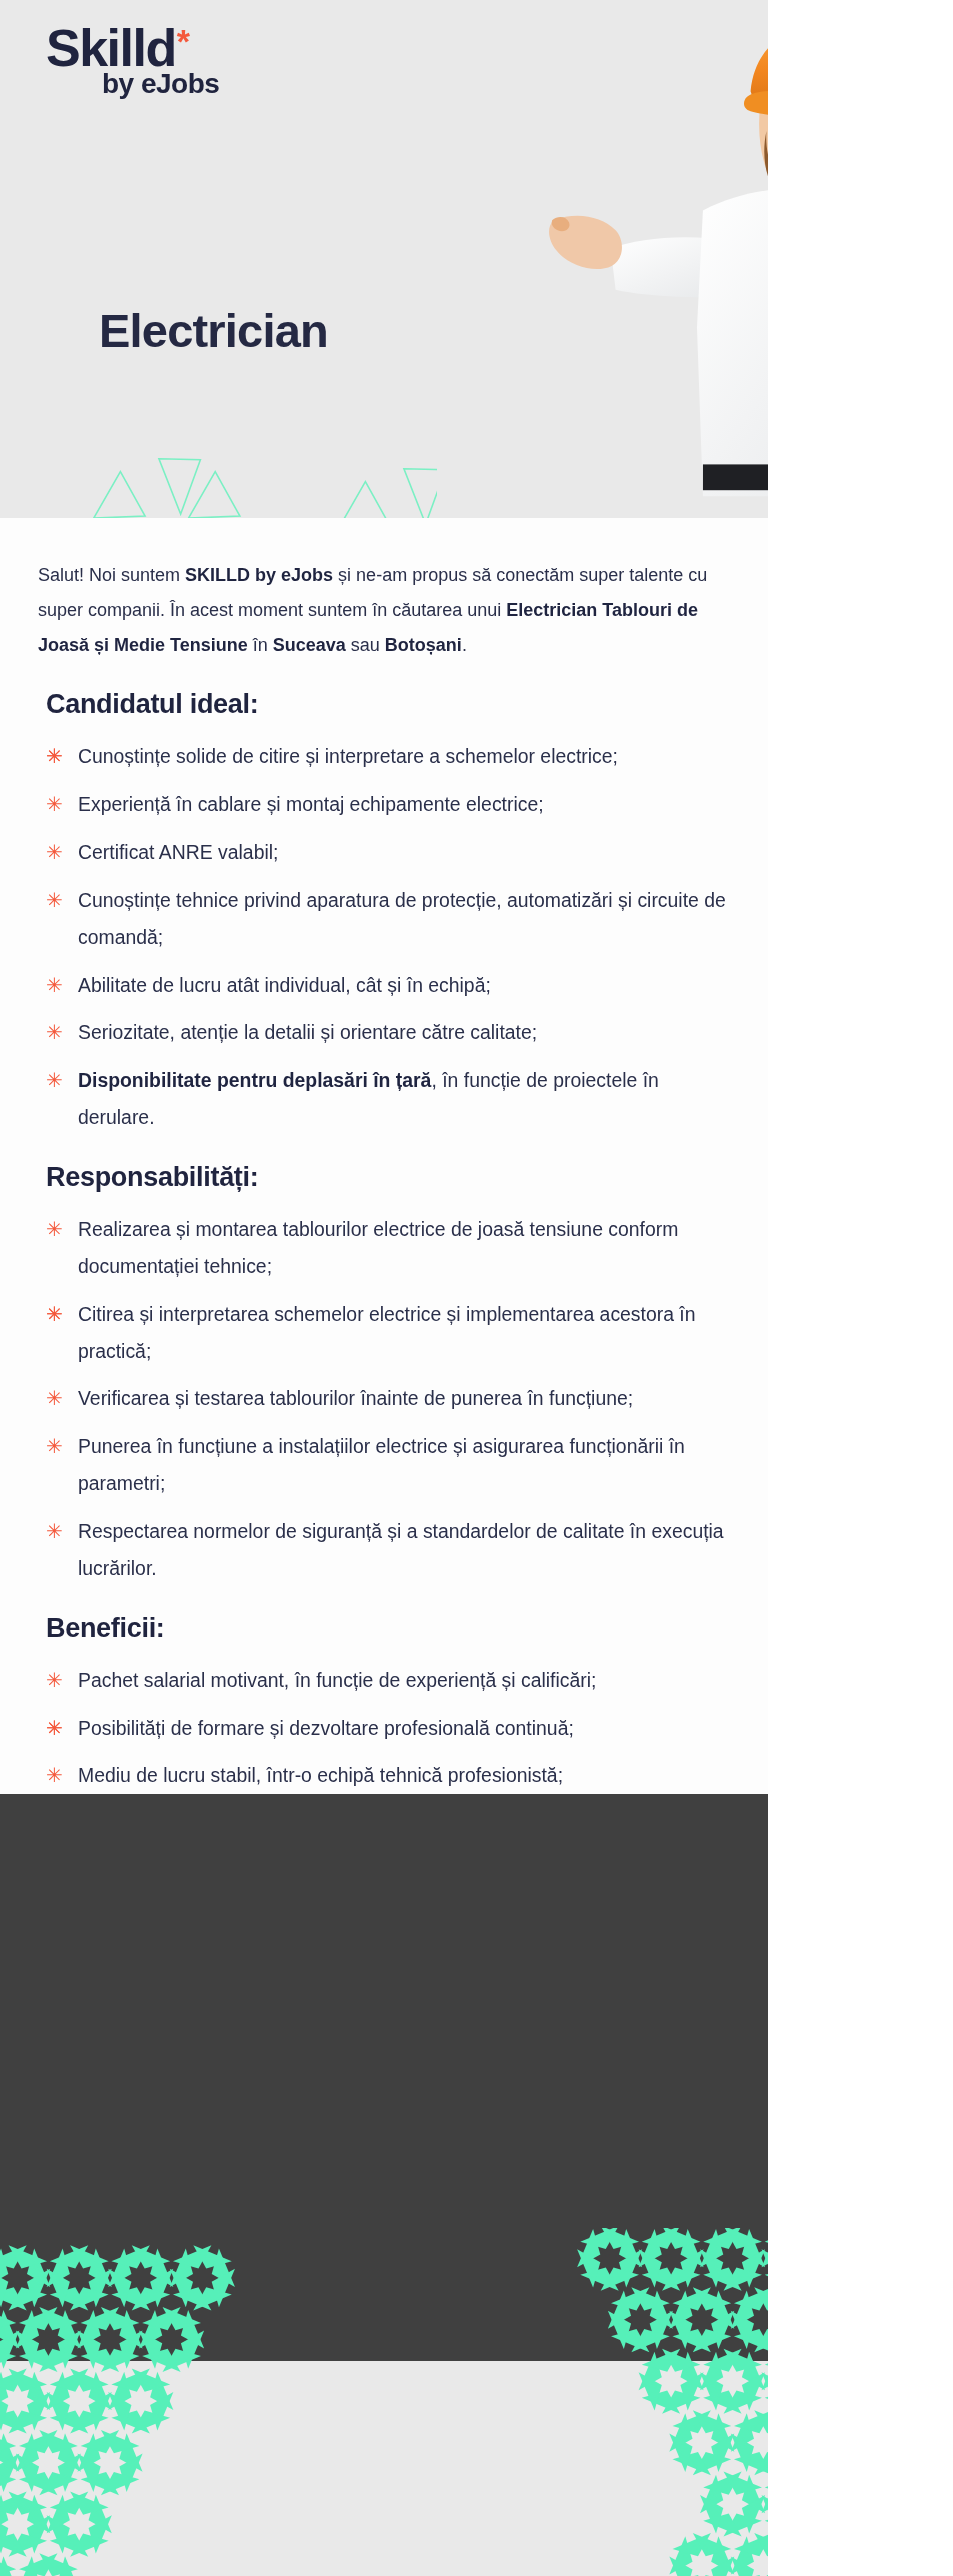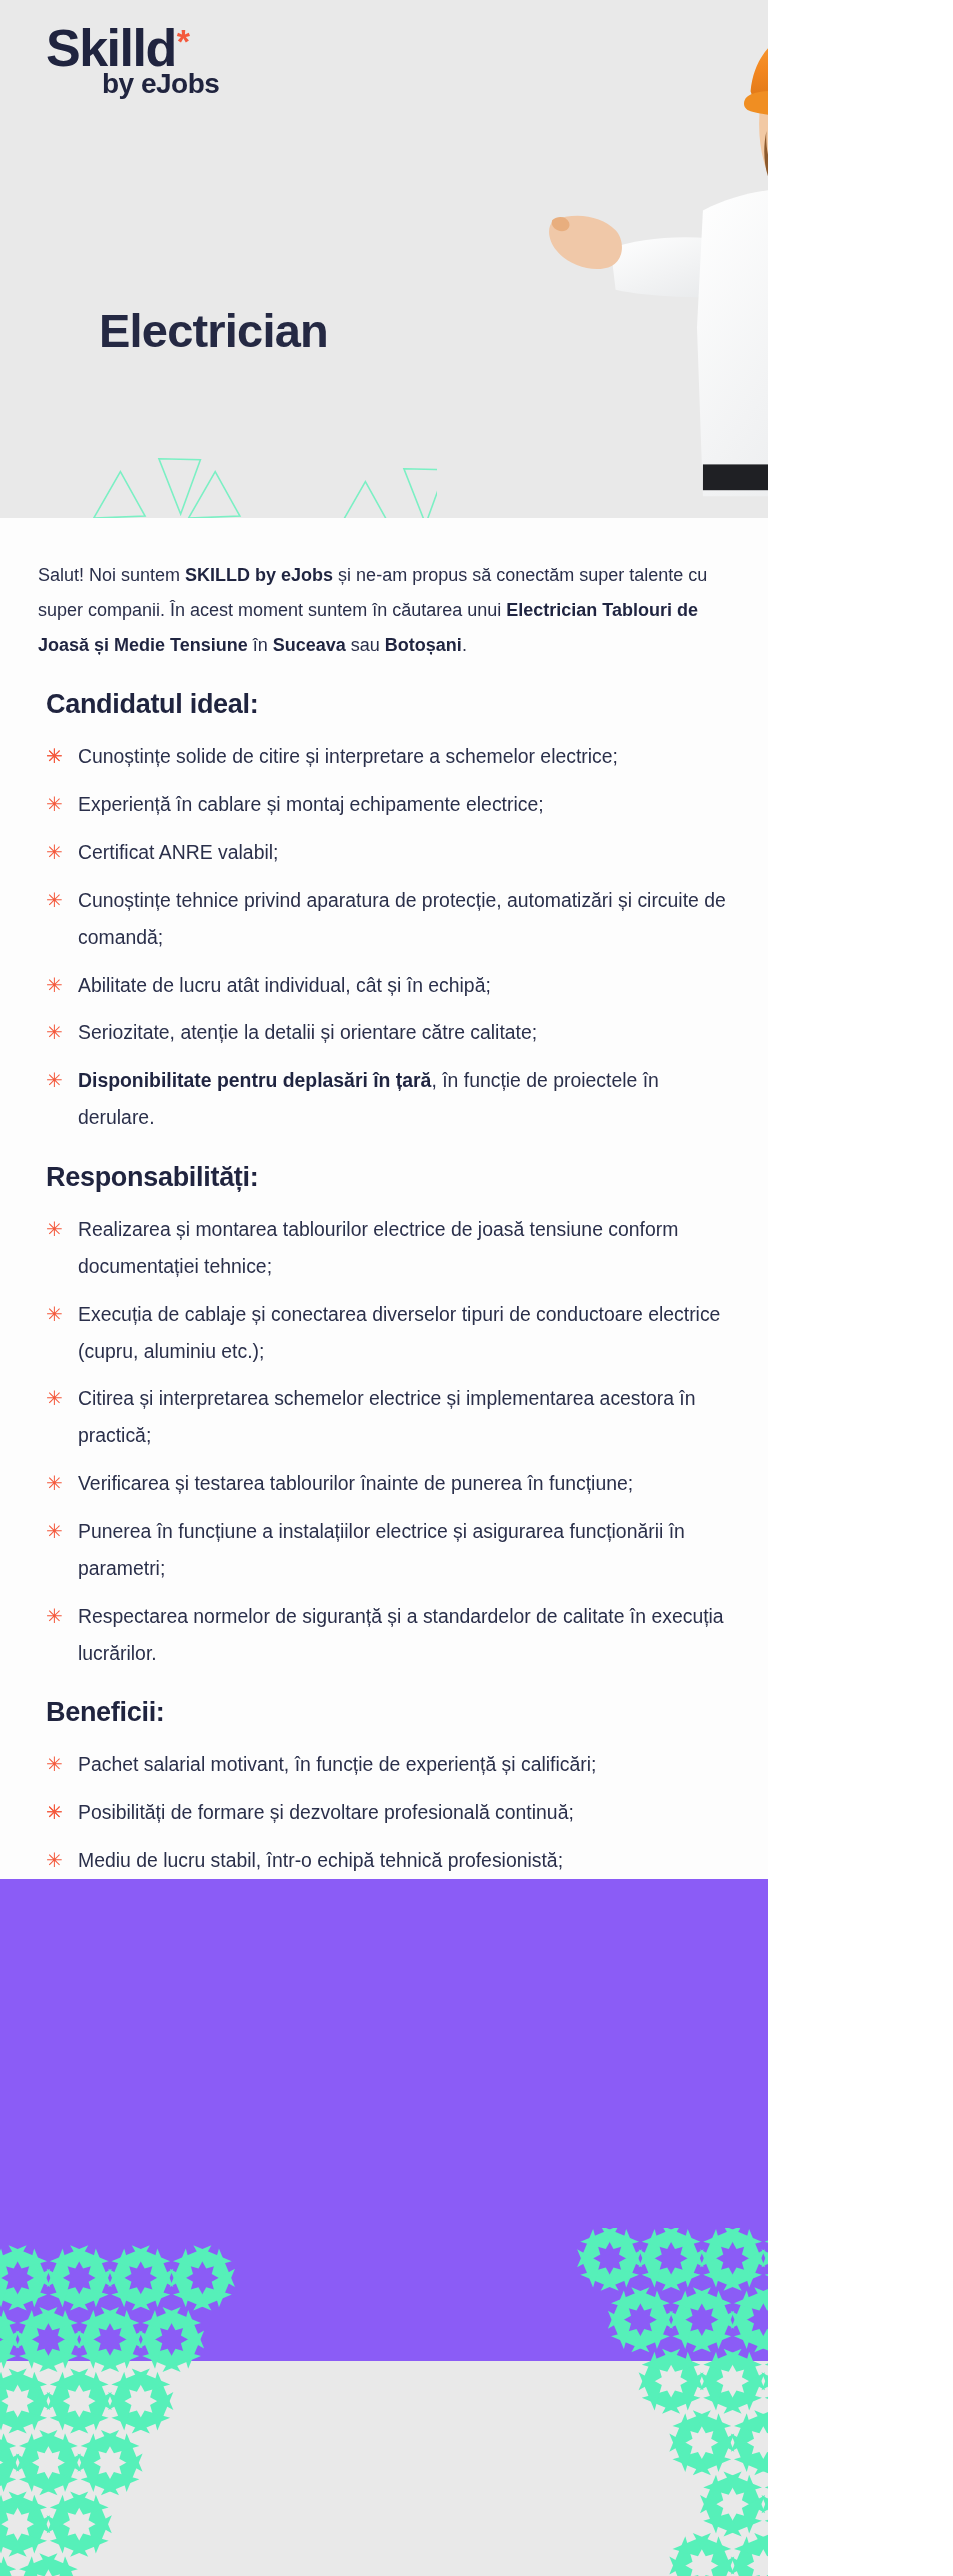--- a/index.html
+++ b/index.html
@@ -6,21 +6,21 @@
   html, body {
     width: 953px;
     background: #ffffff;
     font-family: "Liberation Sans", sans-serif;
   }
   .page {
     position: relative;
     width: 768px;
     height: 2576px;
     overflow: hidden;
-    background: #8b5cf6;
+    background: #404040;
   }
 
   
   .hero {
     position: relative;
     width: 953px;
     height: 518px;
     background: #e9e9e9;
     overflow: hidden;
   }
@@ -238,21 +238,21 @@
             <li><span class="ast">✳</span><span>Cunoștințe tehnice privind aparatura de protecție, automatizări și circuite de comandă;</span></li>
             <li><span class="ast">✳</span><span>Abilitate de lucru atât individual, cât și în echipă;</span></li>
             <li><span class="ast">✳</span><span>Seriozitate, atenție la detalii și orientare către calitate;</span></li>
             <li><span class="ast">✳</span><b>Disponibilitate pentru deplasări în țară</b><span>, în funcție de proiectele în derulare.</span></li>
           </ul>
         </div>
         <div class="section">
           <div class="section-title">Responsabilități:</div>
           <ul class="bullets">
             <li><span class="ast">✳</span><span>Realizarea și montarea tablourilor electrice de joasă tensiune conform documentației tehnice;</span></li>
-            <li><span class="ast">✳</span><span>Execuția de cablaje și conectarea diverselor tipuri de conductoare electrice (cupru, aluminiu etc.);</span></li>
+            <li><span class="ast">✳</span></li>
             <li><span class="ast">✳</span><span>Citirea și interpretarea schemelor electrice și implementarea acestora în practică;</span></li>
             <li><span class="ast">✳</span><span>Verificarea și testarea tablourilor înainte de punerea în funcțiune;</span></li>
             <li><span class="ast">✳</span><span>Punerea în funcțiune a instalațiilor electrice și asigurarea funcționării în parametri;</span></li>
             <li><span class="ast">✳</span><span>Respectarea normelor de siguranță și a standardelor de calitate în execuția lucrărilor.</span></li>
           </ul>
         </div>
         <div class="section">
           <div class="section-title">Beneficii:</div>
           <ul class="bullets">
             <li><span class="ast">✳</span><span>Pachet salarial motivant, în funcție de experiență și calificări;</span></li>

